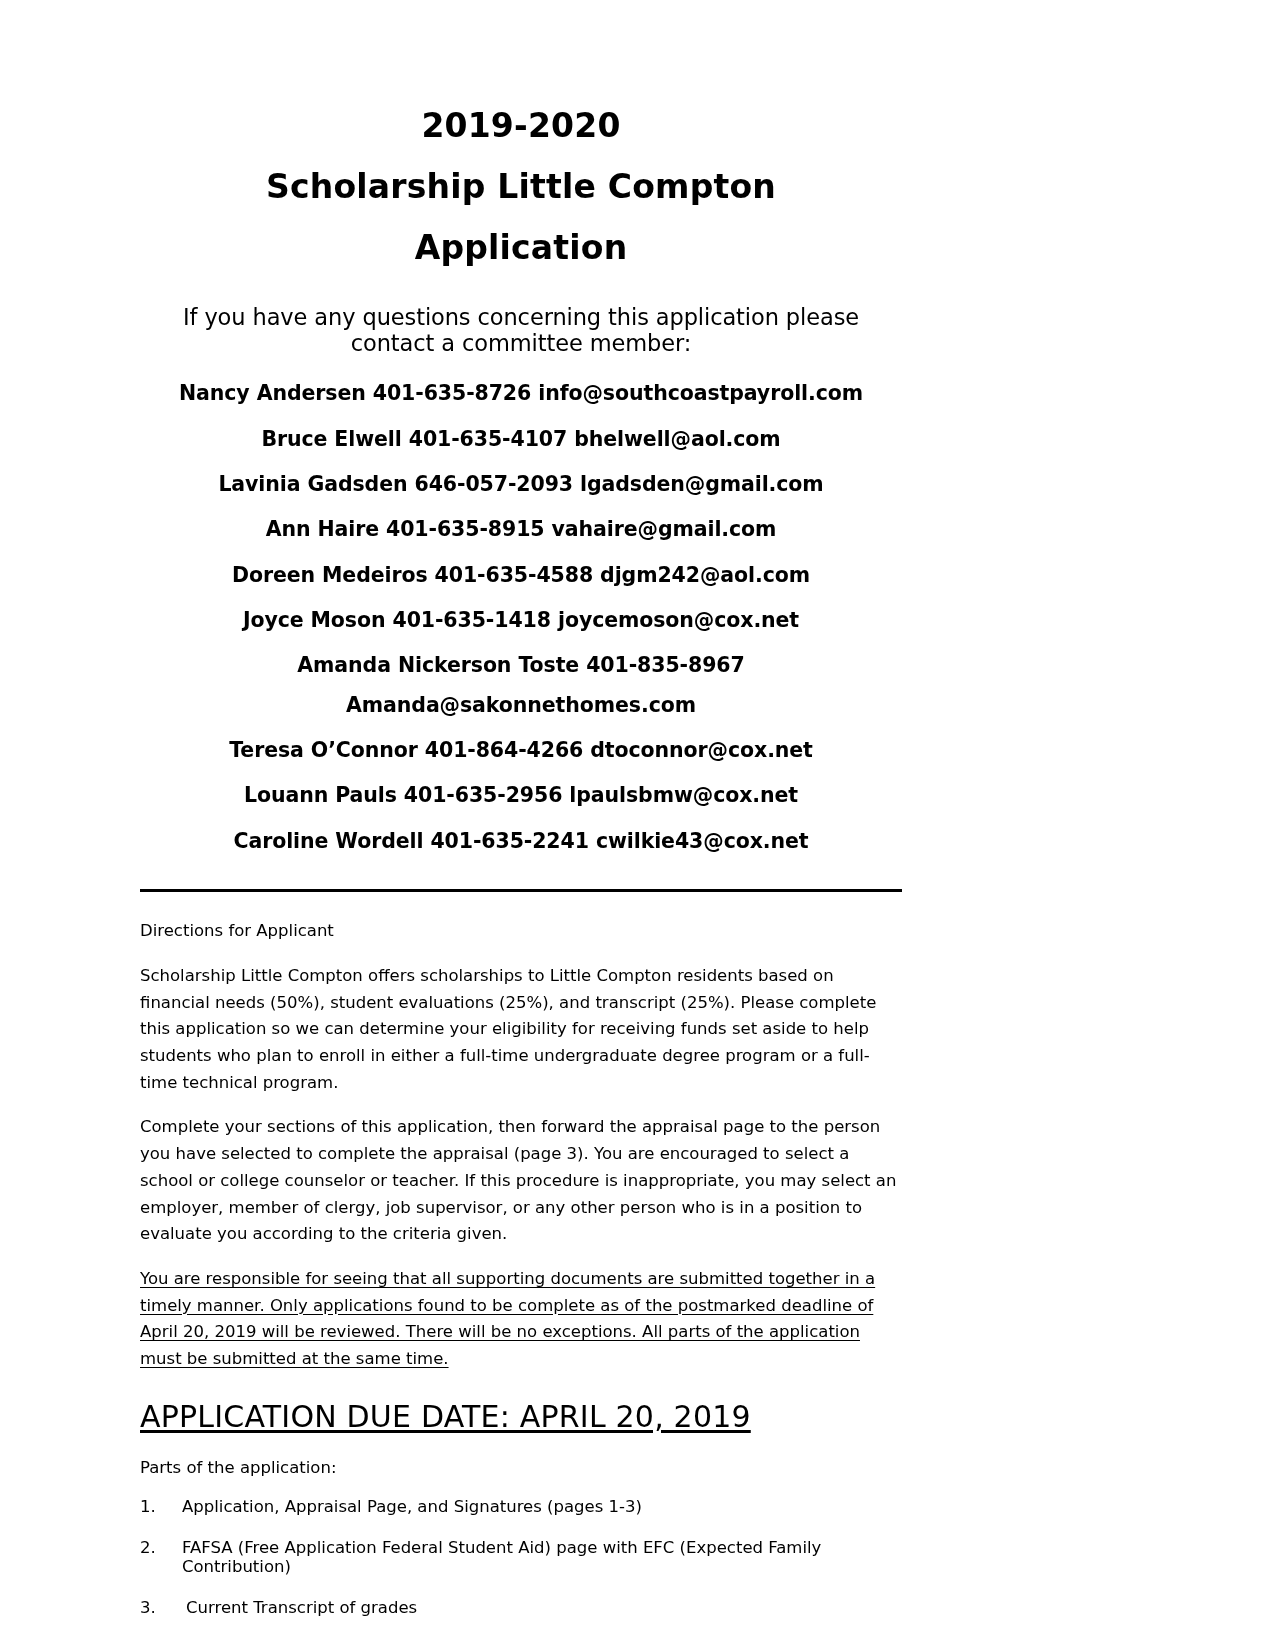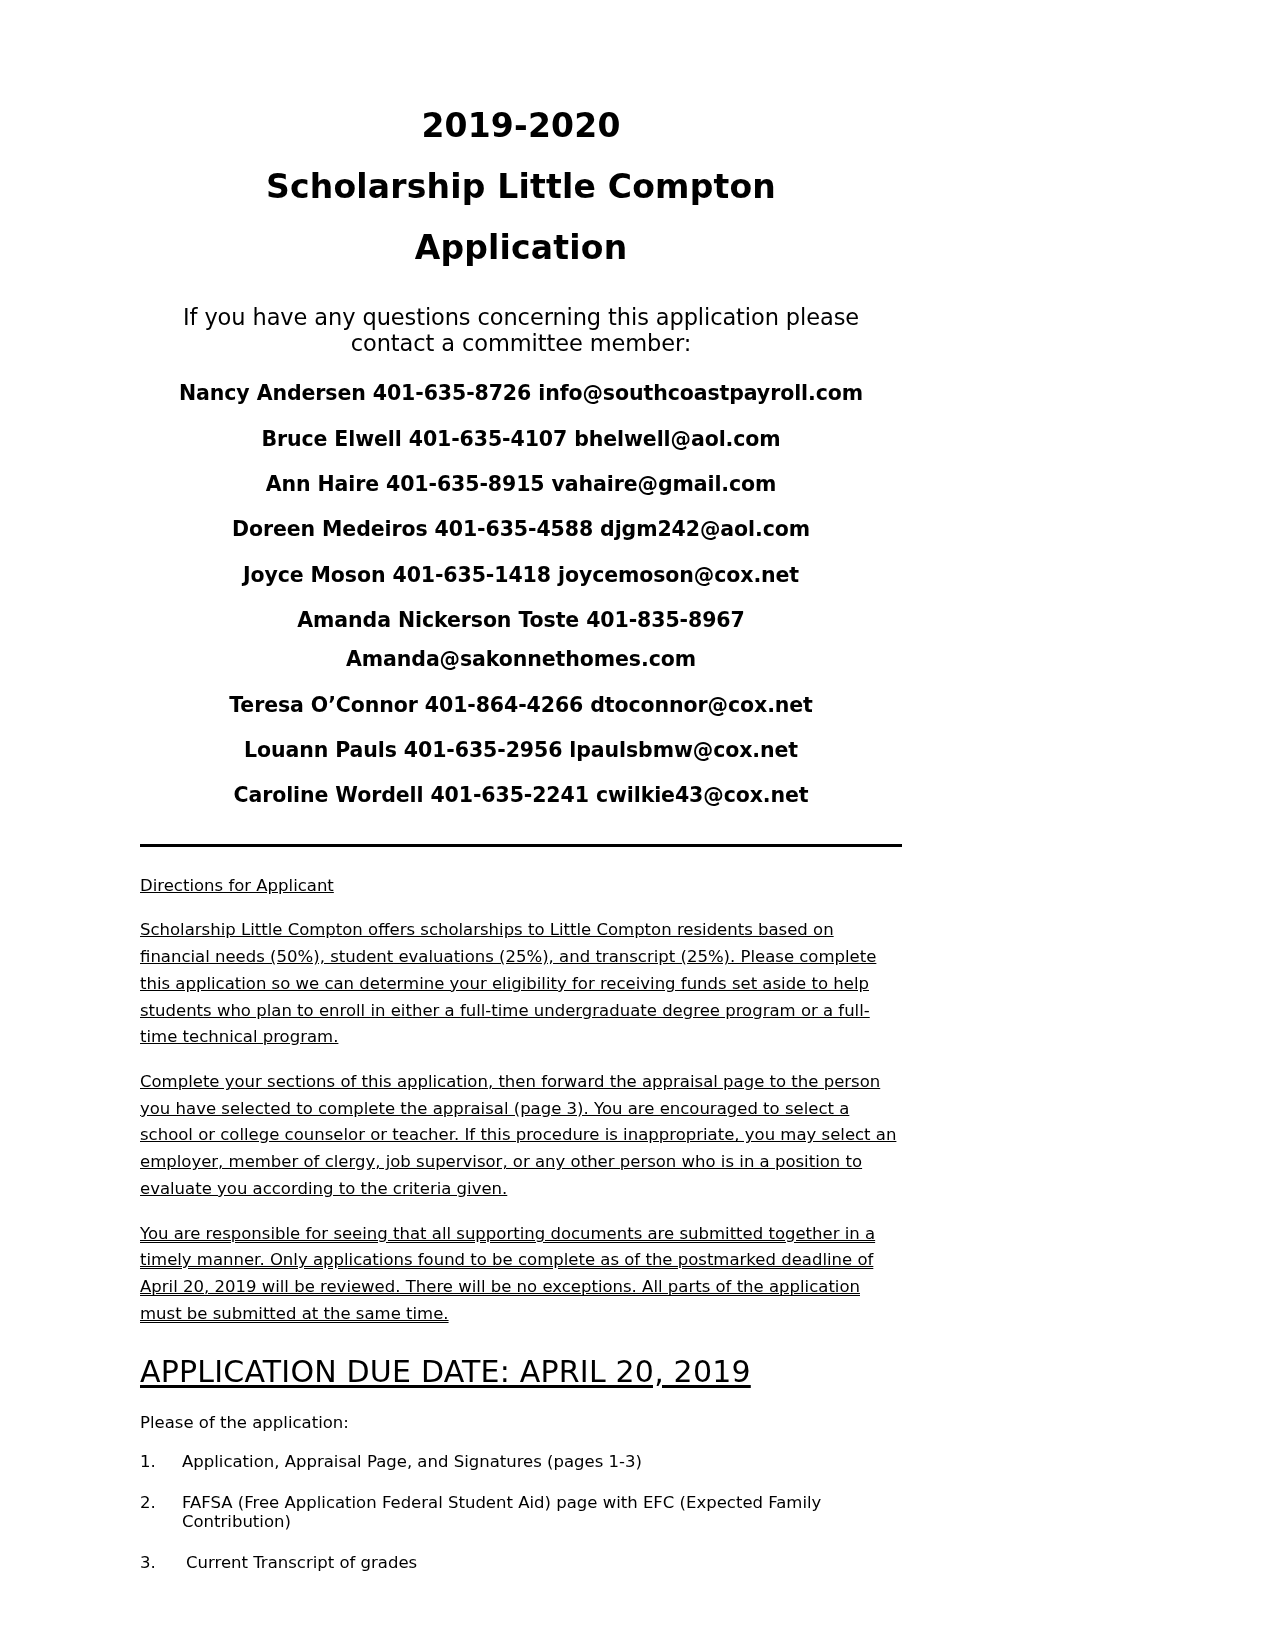--- a/index.html
+++ b/index.html
@@ -55,21 +55,20 @@
   }
   .divider {
     width: 830px;
     height: 0;
     border-top: 3px solid #000;
   }
   .body-block {
     margin-top: 26px;
     font-size: 16.5px;
     line-height: 1.62;
-    text-decoration: underline;
   }
   .body-block p {
     margin: 0 0 18px 0;
     text-align: left;
   }
   .tight {
     margin-bottom: 16px;
   }
   .underline-para {
     text-decoration: underline;
@@ -116,20 +115,21 @@
     <div class="title-line">2019-2020</div>
     <div class="title-line">Scholarship Little Compton</div>
     <div class="title-line">Application</div>
   </div>
 
   <div class="contact-heading">If you have any questions concerning this application please contact a committee member:</div>
 
   <div class="contact-list">
     <div class="contact-row">Nancy Andersen 401-635-8726 info@southcoastpayroll.com</div>
     <div class="contact-row">Bruce Elwell 401-635-4107 bhelwell@aol.com</div>
+    <div class="contact-row">Lavinia Gadsden 646-057-2093 lgadsden@gmail.com</div>
     <div class="contact-row">Ann Haire 401-635-8915 vahaire@gmail.com</div>
     <div class="contact-row">Doreen Medeiros 401-635-4588 djgm242@aol.com</div>
     <div class="contact-row">Joyce Moson 401-635-1418 joycemoson@cox.net</div>
     <div class="contact-row">Amanda Nickerson Toste 401-835-8967 Amanda@sakonnethomes.com</div>
     <div class="contact-row">Teresa O’Connor 401-864-4266 dtoconnor@cox.net</div>
     <div class="contact-row">Louann Pauls 401-635-2956 lpaulsbmw@cox.net</div>
     <div class="contact-row">Caroline Wordell 401-635-2241 cwilkie43@cox.net</div>
   </div>
 
   <div class="divider-wrap">
@@ -138,21 +138,21 @@
 
   <div class="body-block">
     <p class="tight">Directions for Applicant</p>
     <p>Scholarship Little Compton offers scholarships to Little Compton residents based on financial needs (50%), student evaluations (25%), and transcript (25%).  Please complete this application so we can determine your eligibility for receiving funds set aside to help students who plan to enroll in either a full-time undergraduate degree program or a full-time technical program.</p>
     <p>Complete your sections of this application, then forward the appraisal page to the person you have selected to complete the appraisal (page 3).  You are encouraged to select a school or college counselor or teacher.  If this procedure is inappropriate, you may select an employer, member of clergy, job supervisor, or any other person who is in a position to evaluate you according to the criteria given.</p>
     <p class="underline-para">You are responsible for seeing that all supporting documents are submitted together in a timely manner.  Only applications found to be complete as of the postmarked deadline of April 20, 2019 will be reviewed.  There will be no exceptions.  All parts of the application must be submitted at the same time.</p>
   </div>
 
   <div class="due-date">APPLICATION DUE DATE:  APRIL 20, 2019</div>
 
-  <p class="parts-label">Please of the application:</p>
+  <p class="parts-label">Parts of the application:</p>
 
   <ul class="parts-list">
     <li>
       <span class="parts-num">1.</span>
       <span class="parts-text">Application, Appraisal Page, and Signatures (pages 1-3)</span>
     </li>
     <li>
       <span class="parts-num">2.</span>
       <span class="parts-text">FAFSA (Free Application Federal Student Aid) page with EFC (Expected Family Contribution)</span>
     </li>

